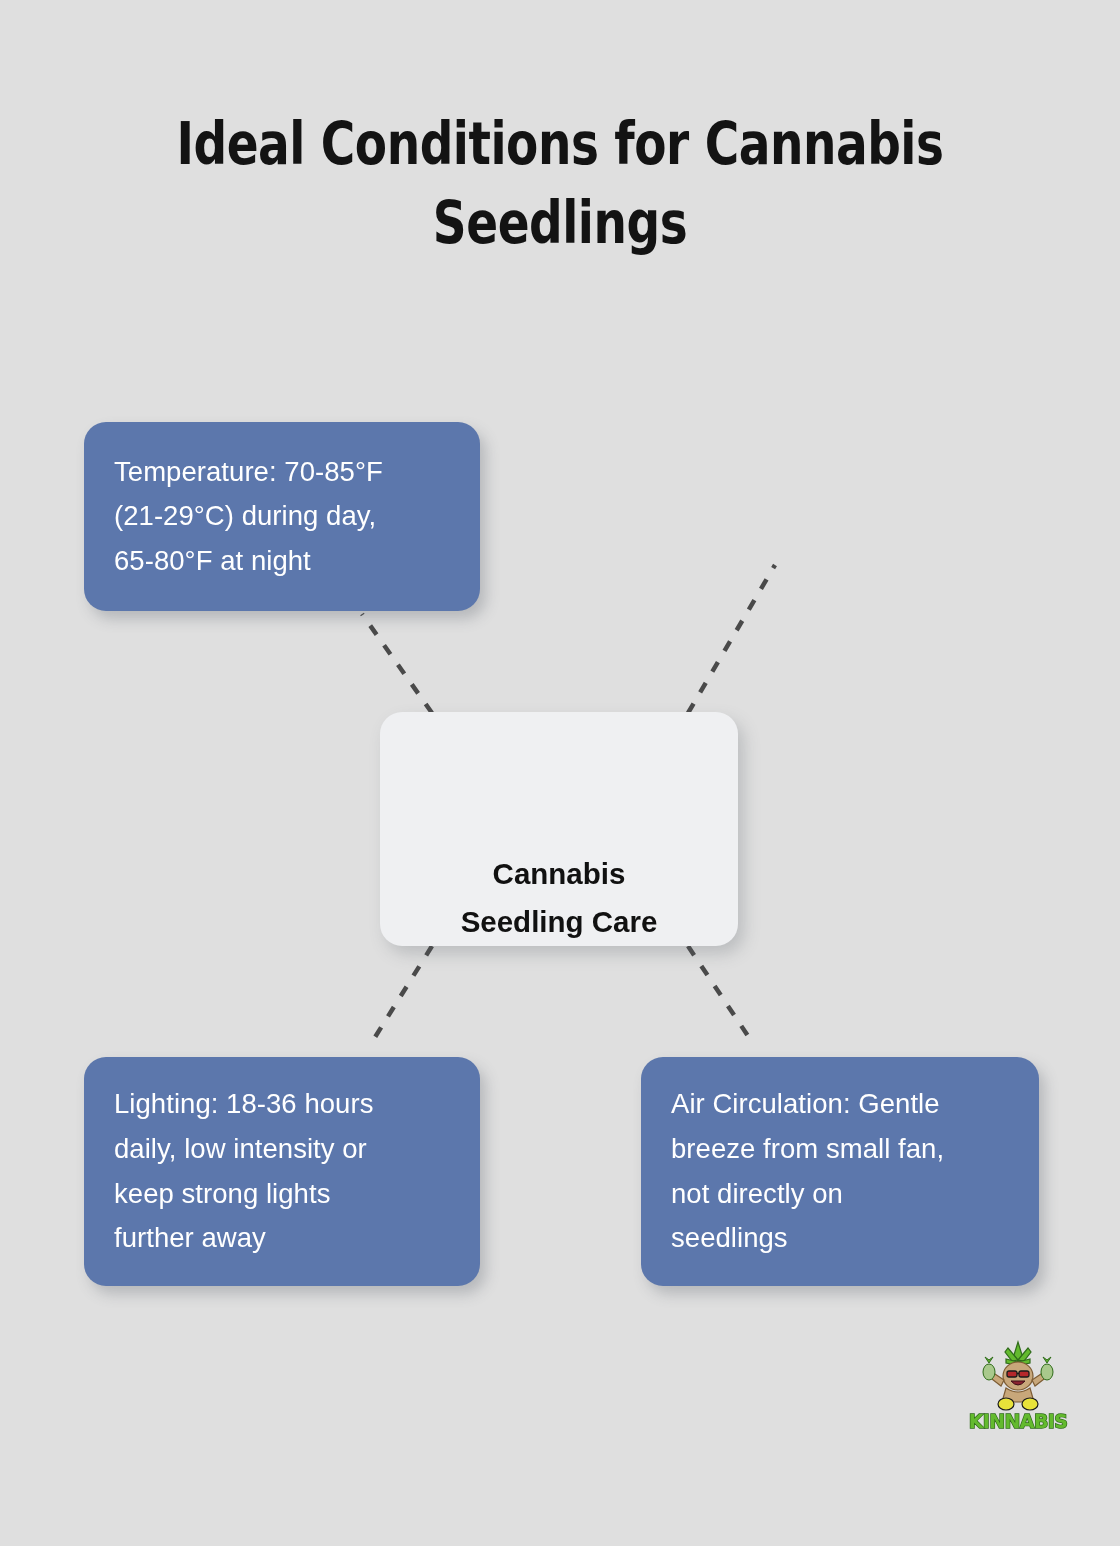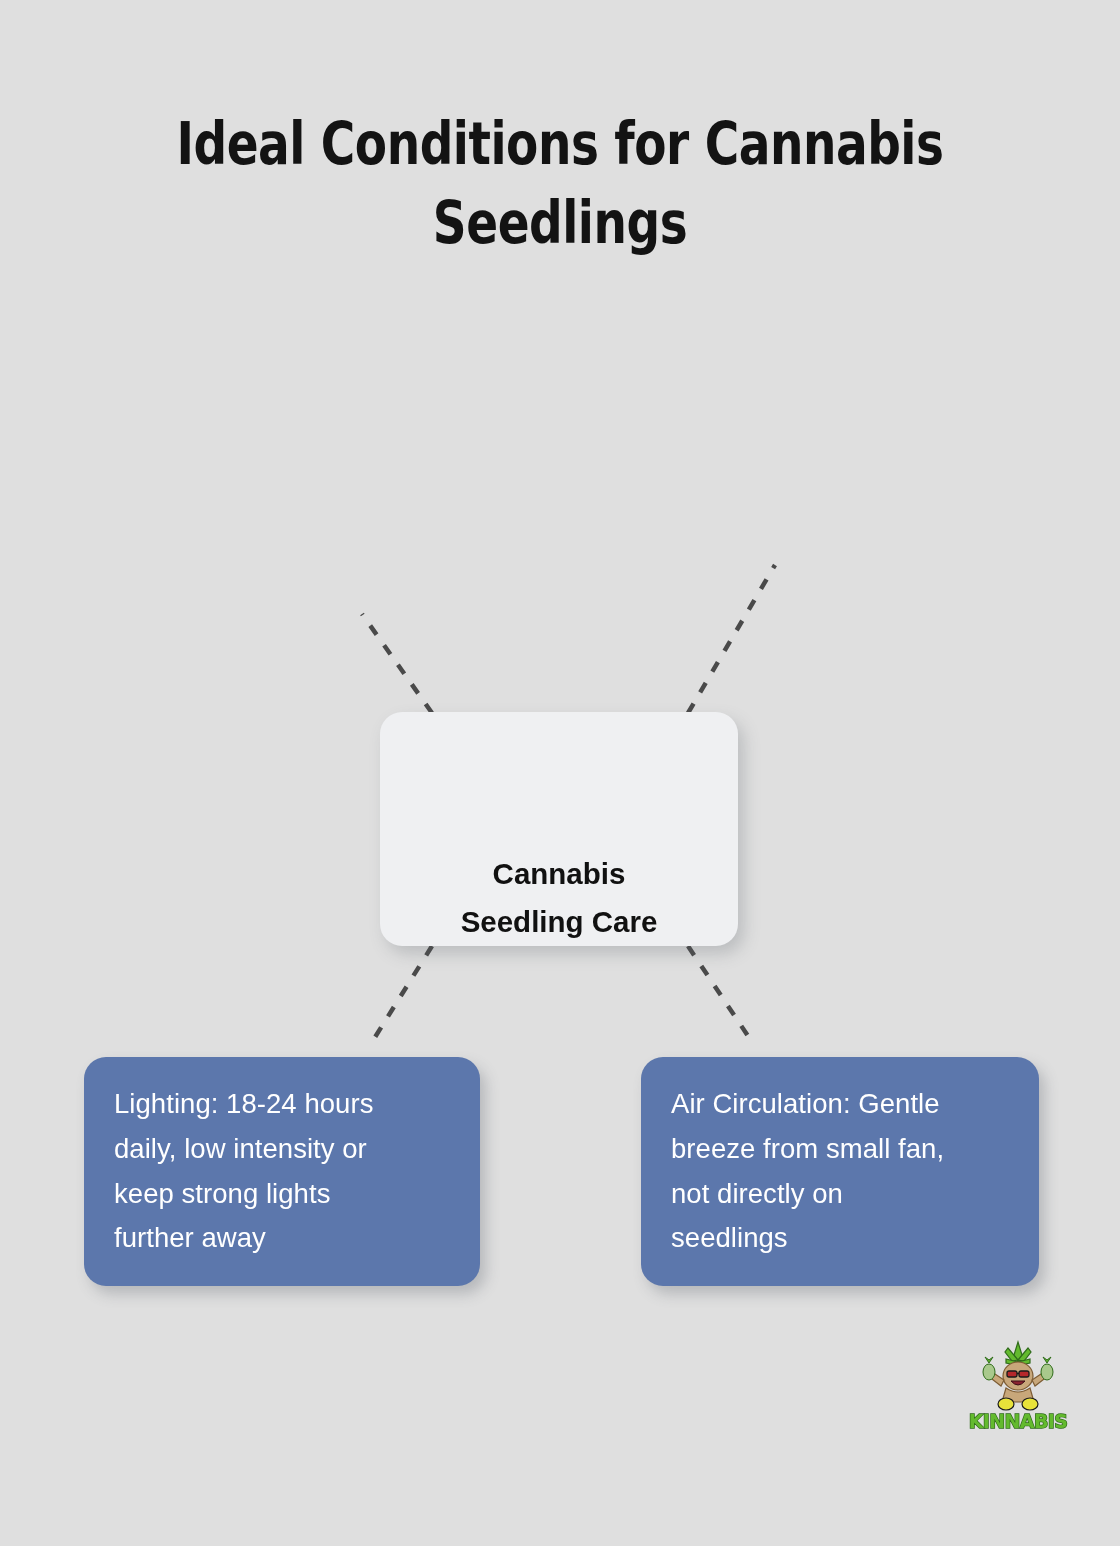--- a/index.html
+++ b/index.html
@@ -112,29 +112,34 @@
 
   <svg id="connectors" viewBox="0 0 1120 1546" xmlns="http://www.w3.org/2000/svg">
     <g stroke="#4a4a4a" stroke-width="4.5" stroke-dasharray="11 13" fill="none" stroke-linecap="butt">
       <line x1="432" y1="713" x2="362" y2="614"></line>
       <line x1="688" y1="713" x2="775" y2="565"></line>
       <line x1="432" y1="946" x2="372" y2="1042"></line>
       <line x1="688" y1="946" x2="752" y2="1042"></line>
     </g>
   </svg>
 
+  <div class="node leaf" id="node-temperature">
+    <div class="txt">Temperature: 70-85°F
+(21-29°C) during day,
+65-80°F at night</div>
+  </div>
 
 
   <div class="node center" id="node-center">
     <div class="txt">Cannabis
 Seedling Care</div>
   </div>
 
   <div class="node leaf" id="node-lighting">
-    <div class="txt">Lighting: 18-24 hours
+    <div class="txt">Lighting: 18-36 hours
 daily, low intensity or
 keep strong lights
 further away</div>
   </div>
 
   <div class="node leaf" id="node-air">
     <div class="txt">Air Circulation: Gentle
 breeze from small fan,
 not directly on
 seedlings</div>

